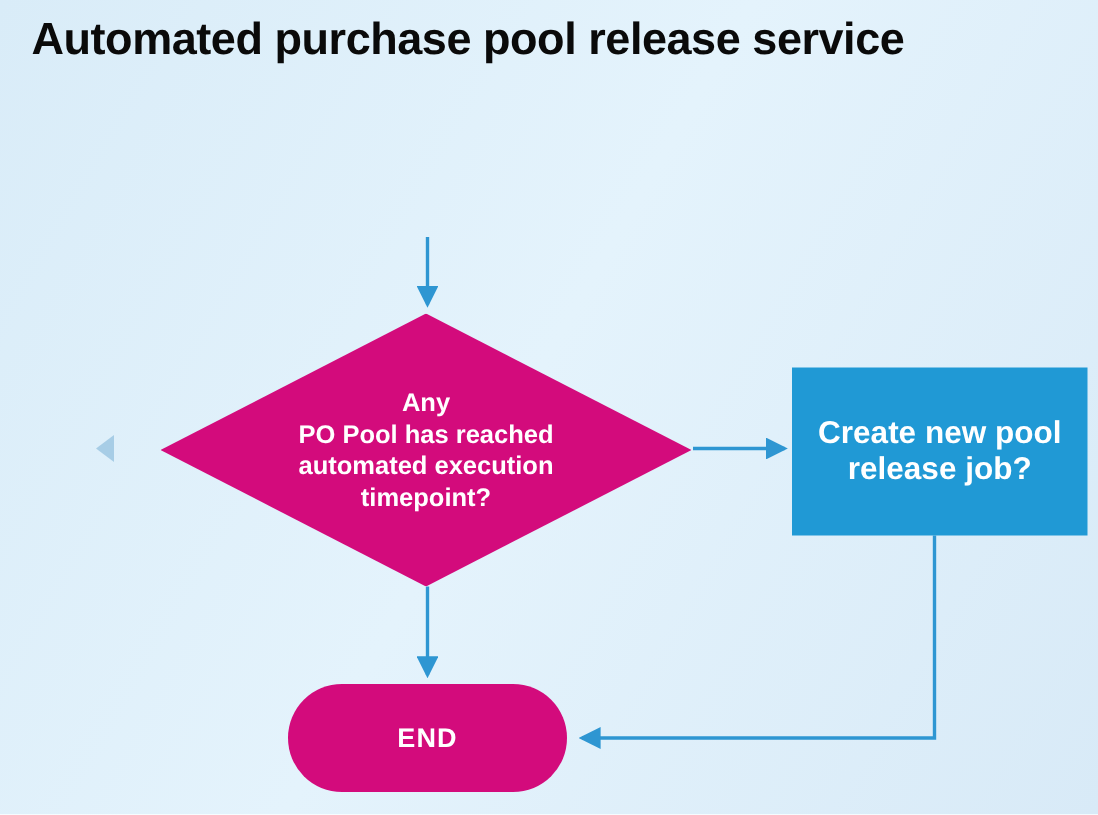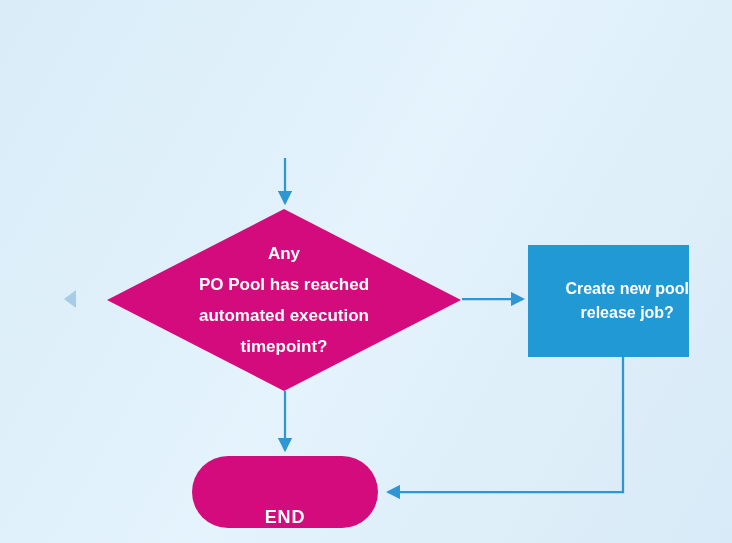--- a/index.html
+++ b/index.html
@@ -33,36 +33,35 @@
     color: var(--text-on-shape);
     font-weight: bold;
     box-sizing: border-box;
   }
   .terminator {
     background: var(--pink);
     font-size: 18px;
     letter-spacing: 0.8px;
   }
   .start-node { left: 192px; top: 88px;  width: 186px; height: 70px; border-radius: 35px; }
-  .end-node   { left: 192px; top: 456px; width: 186px; height: 72px; border-radius: 36px; align-items: flex-end; }
+  .end-node   { left: 192px; top: 456px; width: 186px; height: 72px; border-radius: 36px; }
   .decision-node {
     left: 107px; top: 209px;
     width: 354px; height: 182px;
     background: var(--pink);
     clip-path: polygon(50% 0, 100% 50%, 50% 100%, 0 50%);
     font-size: 17px;
-    line-height: 31px;
+    line-height: 21px;
   }
   .process-node {
     left: 528px; top: 245px;
-    width: 161px; height: 112px;
+    width: 197px; height: 112px;
     background: var(--blue);
-    font-size: 16px;
+    font-size: 21px;
     line-height: 24px;
-    justify-content: flex-end;
   }
   .multiline { white-space: pre-line; }
   .connector-layer {
     position: absolute;
     left: 0; top: 0;
     width: 732px; height: 543px;
     pointer-events: none;
   }
   .connector {
     stroke: var(--arrow);
@@ -77,20 +76,21 @@
     border-bottom: 9px solid transparent;
     border-right: 12px solid var(--nav-arrow);
     cursor: pointer;
   }
 </style>
 </head>
 <body>
 
 <div class="slide">
 
+  <div class="slide-title">Automated purchase pool release service</div>
 
   <svg class="connector-layer" width="732" height="543" viewBox="0 0 732 543">
     <defs>
       <marker id="arrowhead" viewBox="0 0 10 10" refX="8.5" refY="5" markerWidth="6.5" markerHeight="6.5" orient="auto-start-reverse">
         <path d="M0 0 L10 5 L0 10 z" style="fill: var(--arrow);"></path>
       </marker>
     </defs>
     <path class="connector" d="M285 158 V 203" marker-end="url(#arrowhead)"></path>
     <path class="connector" d="M462 299 H 523" marker-end="url(#arrowhead)"></path>
     <path class="connector" d="M285 391 V 450" marker-end="url(#arrowhead)"></path>

